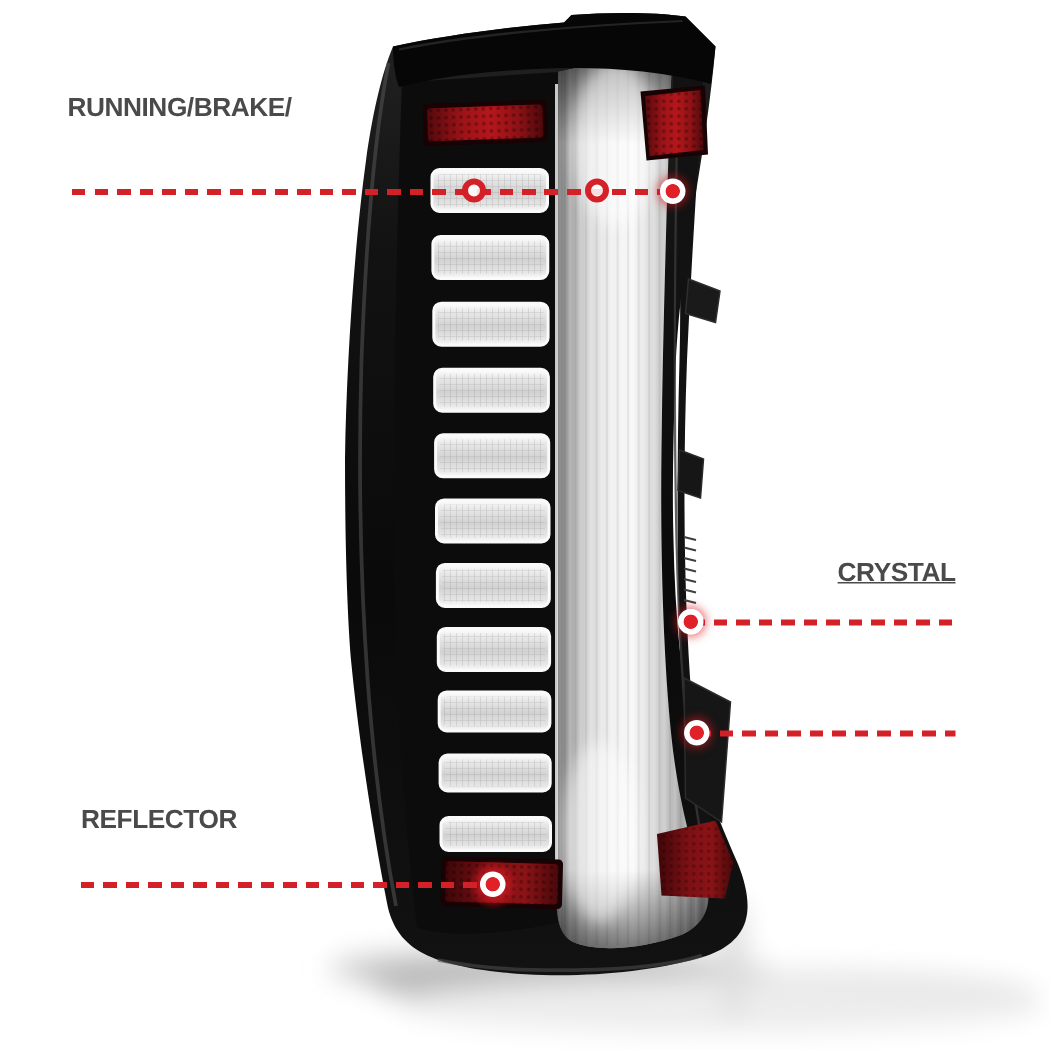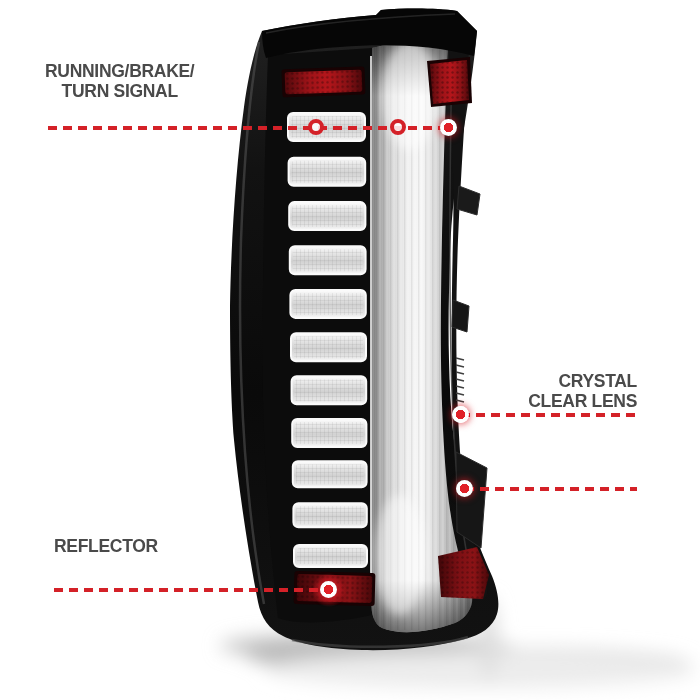--- a/index.html
+++ b/index.html
@@ -1,21 +1,21 @@
 <!DOCTYPE html>
 <html style="--line-color: #d42128; --text-color: #4a4a4a; --marker-color: #e02128;"><head>
 <meta charset="utf-8">
 <style>
   html,body{margin:0;padding:0;background:#ffffff;}
   body{width:700px;height:700px;overflow:hidden;font-family:"Liberation Sans",sans-serif;}
   .stage{position:relative;width:700px;height:700px;background:#ffffff;}
   svg.lamp{position:absolute;left:0;top:0;width:700px;height:700px;}
   .callout{position:absolute;color:var(--text-color,#4a4a4a);font-weight:bold;
            font-size:17.5px;line-height:19.5px;letter-spacing:-0.3px;white-space:nowrap;text-align:center;}
-  .callout.right{text-align:right;}
+  .callout.right{text-align:center;text-decoration:underline;}
   .dash{position:absolute;height:4px;z-index:5;
         background:repeating-linear-gradient(90deg,
           var(--line-color,#d42128) 0px, var(--line-color,#d42128) 9px,
           transparent 9px, transparent 15px);}
   .marker{position:absolute;border-radius:50%;z-index:6;box-sizing:content-box;}
   .marker.ring{width:8px;height:8px;border:4.5px solid var(--line-color,#d42128);
                background:rgba(255,255,255,0.85);}
   .marker.dot{width:17px;height:17px;
               background:radial-gradient(circle, var(--marker-color,#e02128) 0 4.5px, #ffffff 5px 8.5px);
               box-shadow:0 0 6px 2px rgba(214,25,35,0.55);}
@@ -192,30 +192,28 @@
         <rect x="296.4" y="506.3299999999999" width="67.4" height="18" rx="3" fill="url(#barTex)"></rect>
         <rect x="294" y="545" width="73" height="22" rx="5" fill="url(#barGrad)" stroke="#fafafa" stroke-width="2"></rect>
         <rect x="297" y="548" width="67" height="16" rx="3" fill="url(#barTex)"></rect>
       </g>
 
     <path fill="none" stroke="#4a4a4a" stroke-width="2.5" opacity="0.6" d="M292,640 C340,650 430,649 468,637"></path>
   </svg>
 
   <div class="callout" style="left:45px;top:62px">
     <div>RUNNING/BRAKE/</div>
-    <div>TURN SIGNAL</div>
   </div>
   <div class="dash" style="left:48px;top:126px;width:401px"></div>
   <div class="marker ring" style="left:308px;top:119px"></div>
   <div class="marker ring" style="left:390px;top:119px"></div>
   <div class="marker dot" style="left:440px;top:119px"></div>
 
   <div class="callout right" style="right:63px;top:372px">
     <div>CRYSTAL</div>
-    <div>CLEAR LENS</div>
   </div>
   <div class="dash" style="left:461px;top:413px;width:176px"></div>
   <div class="marker dot" style="left:452px;top:406px"></div>
 
   <div class="dash" style="left:465px;top:487px;width:172px"></div>
   <div class="marker dot" style="left:456px;top:480px"></div>
 
   <div class="callout" style="left:54px;top:537px">
     <div>REFLECTOR</div>
   </div>

